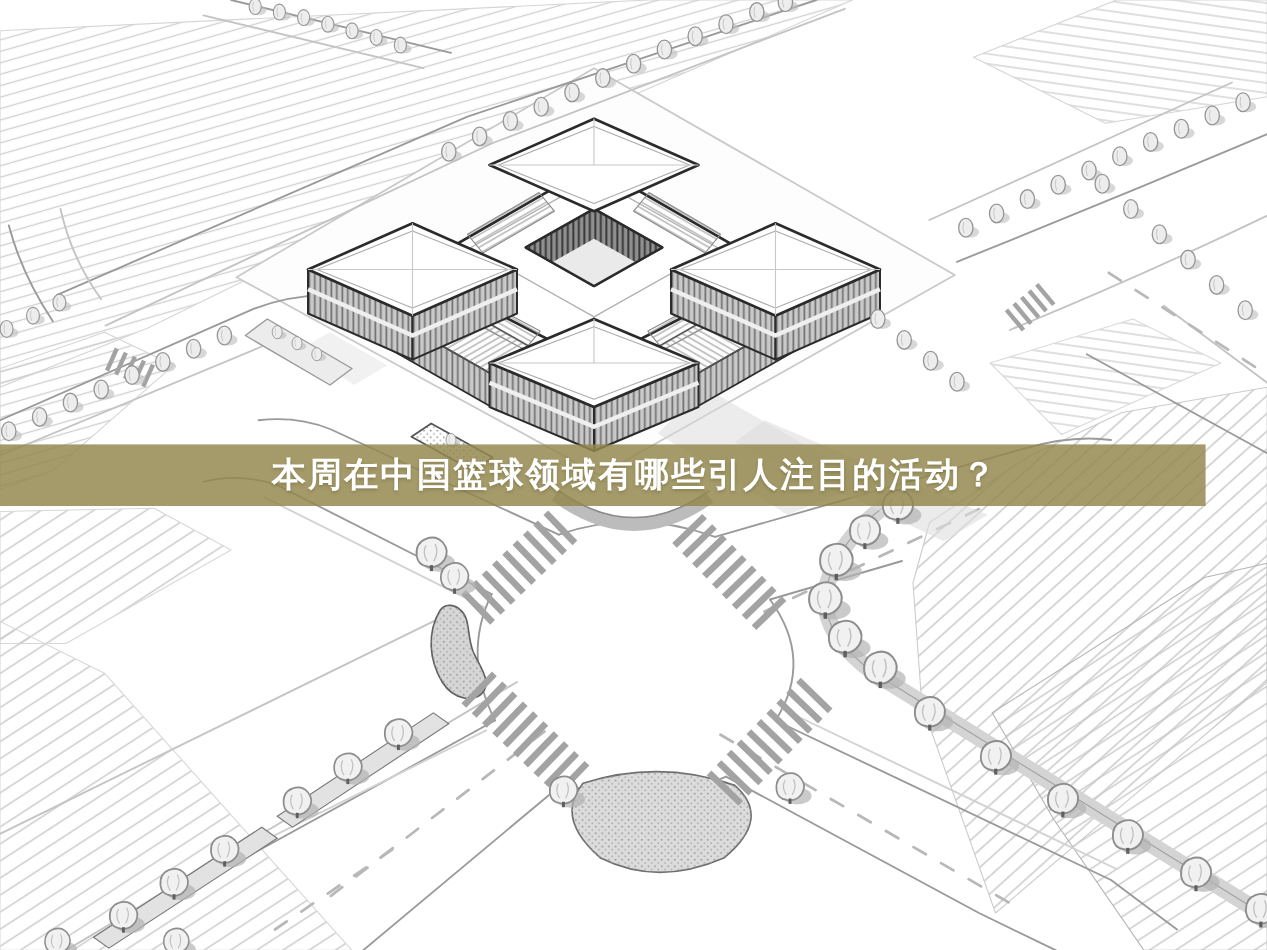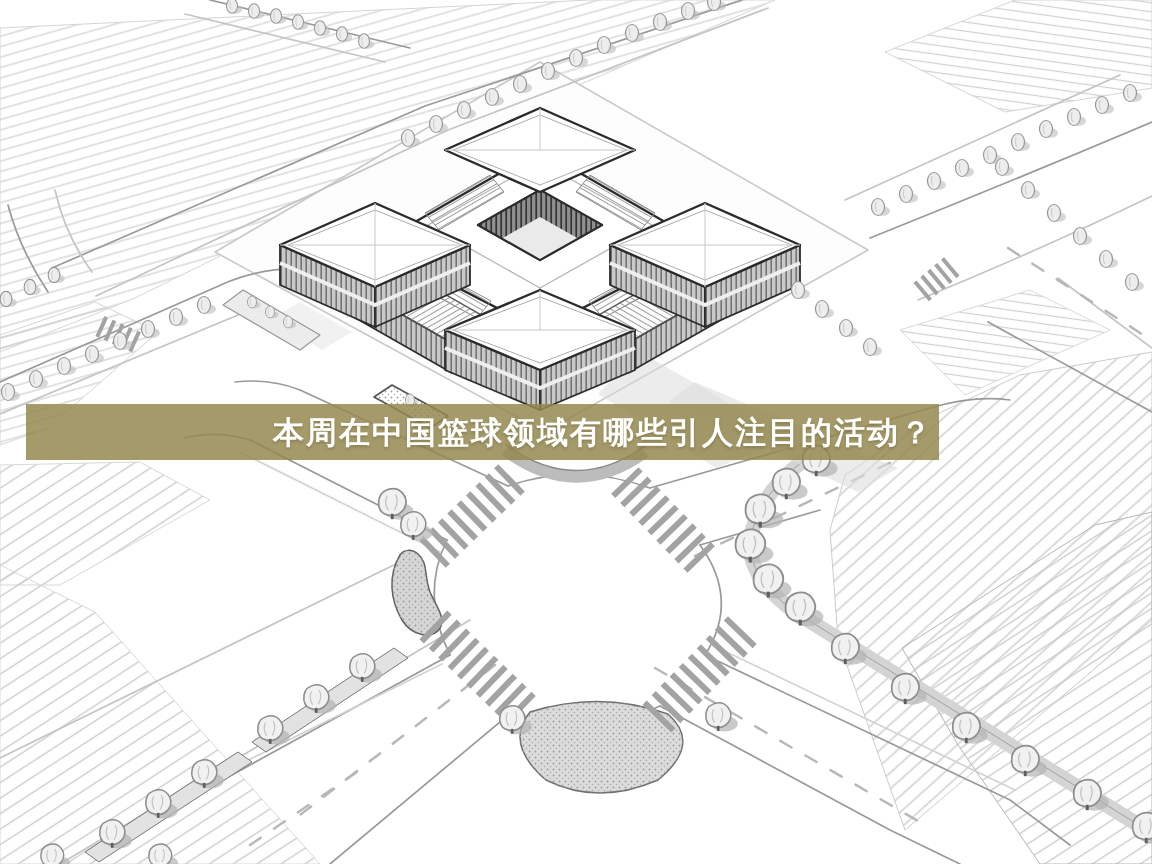--- a/index.html
+++ b/index.html
@@ -1,20 +1,20 @@
 <!DOCTYPE html>
 <html><head>
 <meta charset="utf-8">
 <style>
   html,body{margin:0;padding:0;background:#ffffff;}
   #stage{position:relative;width:1152px;height:864px;overflow:hidden;background:#ffffff;
          font-family:"DejaVu Sans","Liberation Sans",sans-serif;}
   #scene{position:absolute;left:0;top:0;width:1152px;height:864px;display:block;}
-  .banner{position:absolute;left:0;top:404px;width:913px;height:56px;
-          background:rgba(148,136,78,0.84);z-index:5;display:flex;align-items:center;margin-left:26px;}
+  .banner{position:absolute;left:0;top:404px;width:1096px;height:56px;
+          background:rgba(148,136,78,0.84);z-index:5;display:flex;align-items:center;}
   .banner-title{margin-left:247px;font-size:31px;font-weight:700;color:#ffffff;
           letter-spacing:2px;line-height:56px;white-space:nowrap;
           text-shadow:0 2px 3px rgba(70,62,25,0.28);}
 </style>
 </head>
 <body>
 
 <div id="stage">
 <svg id="scene" viewBox="0 0 1152 864" xmlns="http://www.w3.org/2000/svg">
   <defs>

